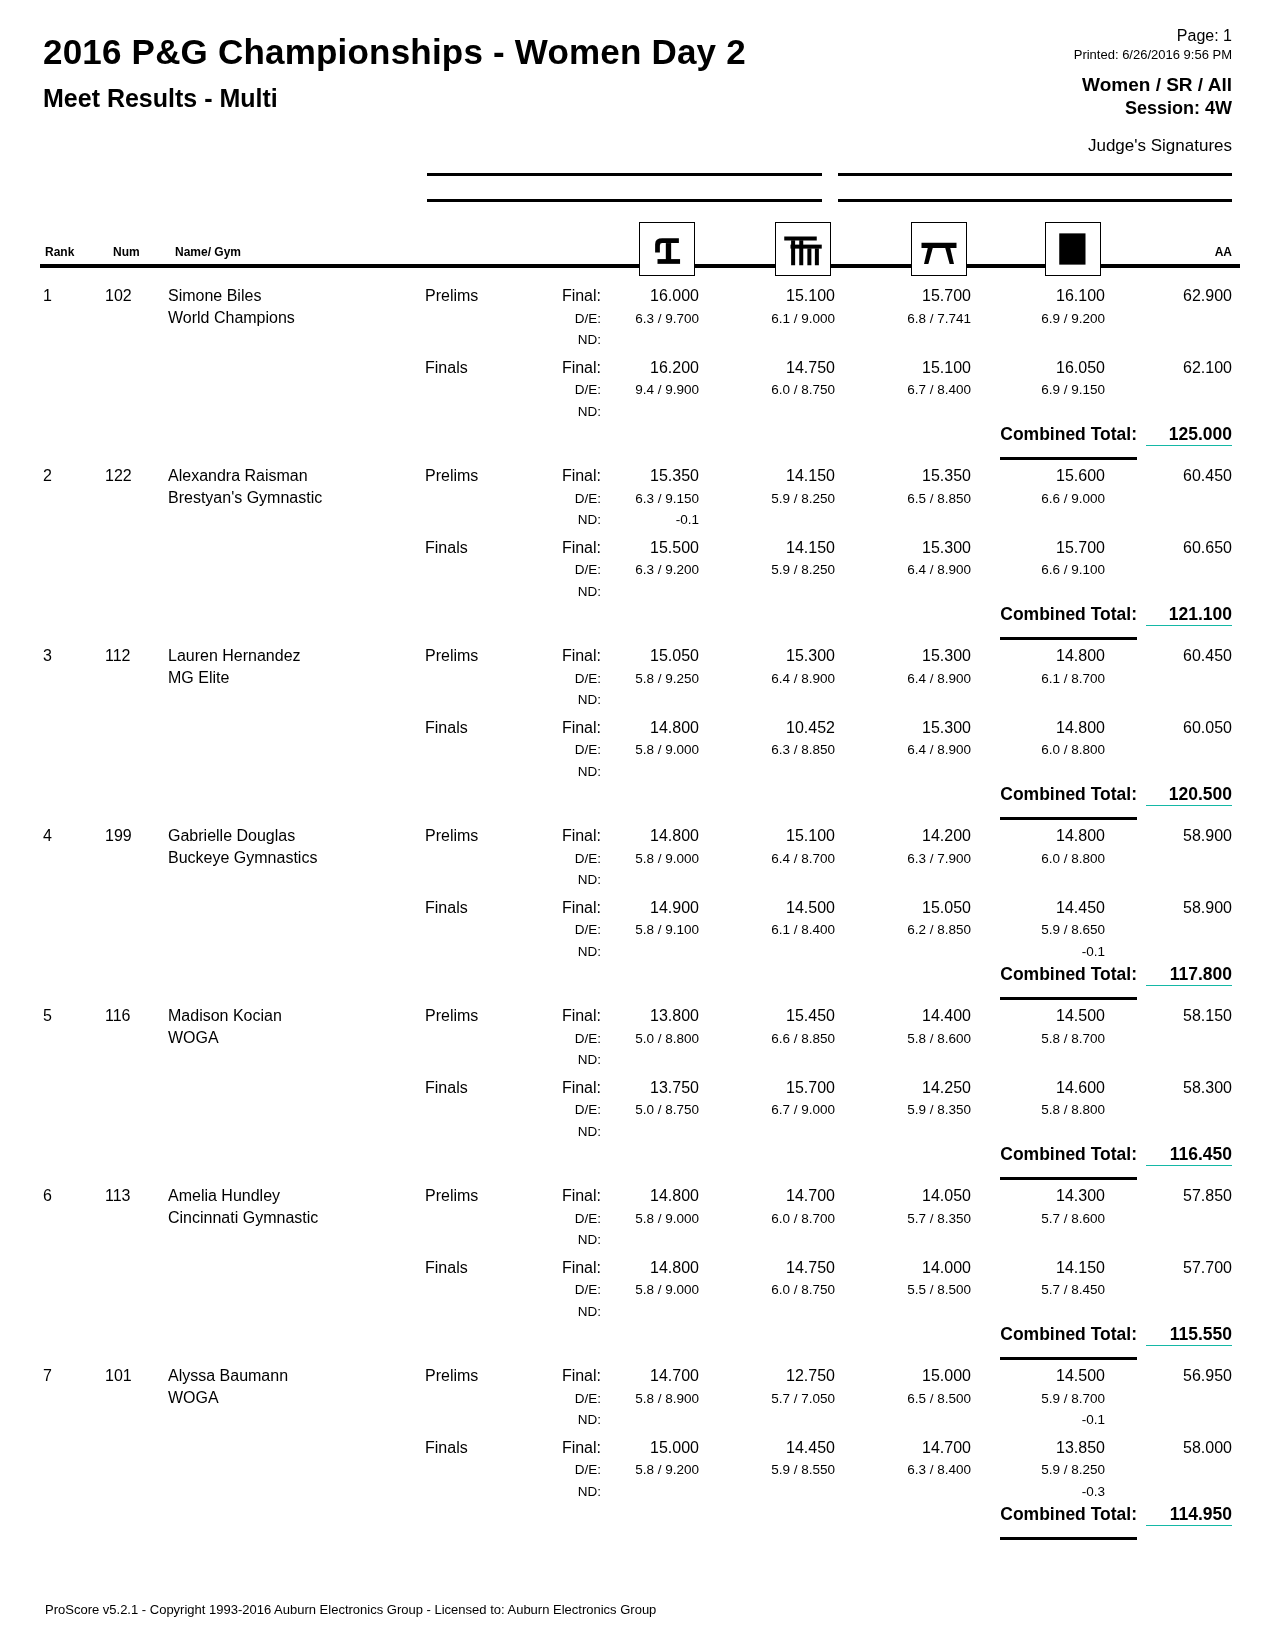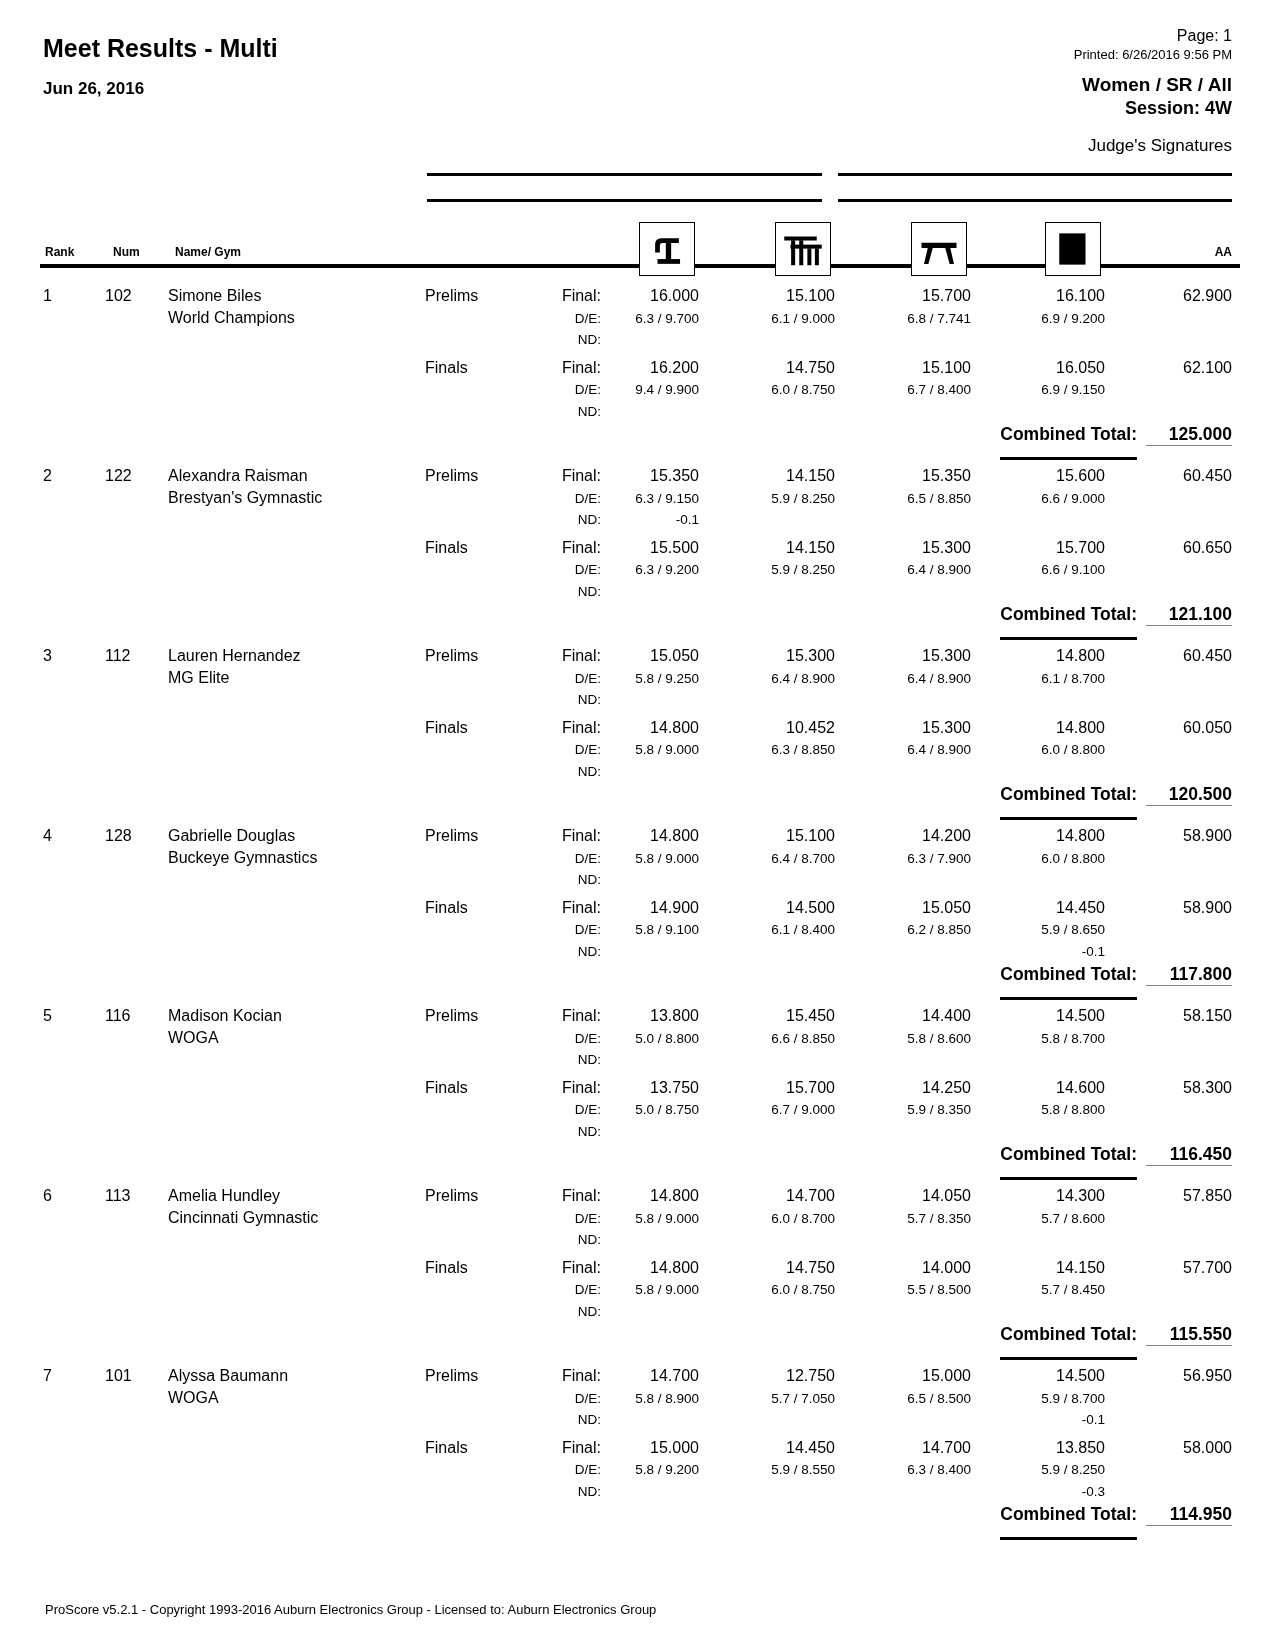--- a/index.html
+++ b/index.html
@@ -66,22 +66,22 @@
   
   .footer { position:absolute; top:1602px; left:45px; font-size:13px; }
 </style>
 </head>
 <body>
 
 <div class="page">
 
   <div class="hdr">
     <div class="hdr-left">
+      <div class="hdr-title">2016 P&amp;G Championships - Women Day 2</div>
       <div class="hdr-sub">Meet Results - Multi</div>
-      <div class="hdr-date">Jun 26, 2016</div>
     </div>
     <div class="hdr-right">
       <div class="hr-page">Page: 1</div>
       <div class="hr-printed">Printed: 6/26/2016 9:56 PM</div>
       <div class="hr-div">Women /  SR /  All</div>
       <div class="hr-sess">Session: 4W</div>
       <div class="hr-judges">Judge's Signatures</div>
     </div>
   </div>
 
@@ -366,21 +366,21 @@
           <div class="cr"></div>
         </div>
         <div class="combined">
           <div class="lbl">Combined Total:</div>
           <div class="val">120.500</div>
         </div>
       </div>
       <div class="block">
         <div class="row score">
           <div>4</div>
-          <div>128</div>
+          <div>199</div>
           <div>Gabrielle Douglas</div>
           <div>Prelims</div>
           <div class="cr">Final:</div>
           <div class="cr">14.800</div>
           <div class="cr">15.100</div>
           <div class="cr">14.200</div>
           <div class="cr">14.800</div>
           <div class="cr">58.900</div>
         </div>
         <div class="row sub">

